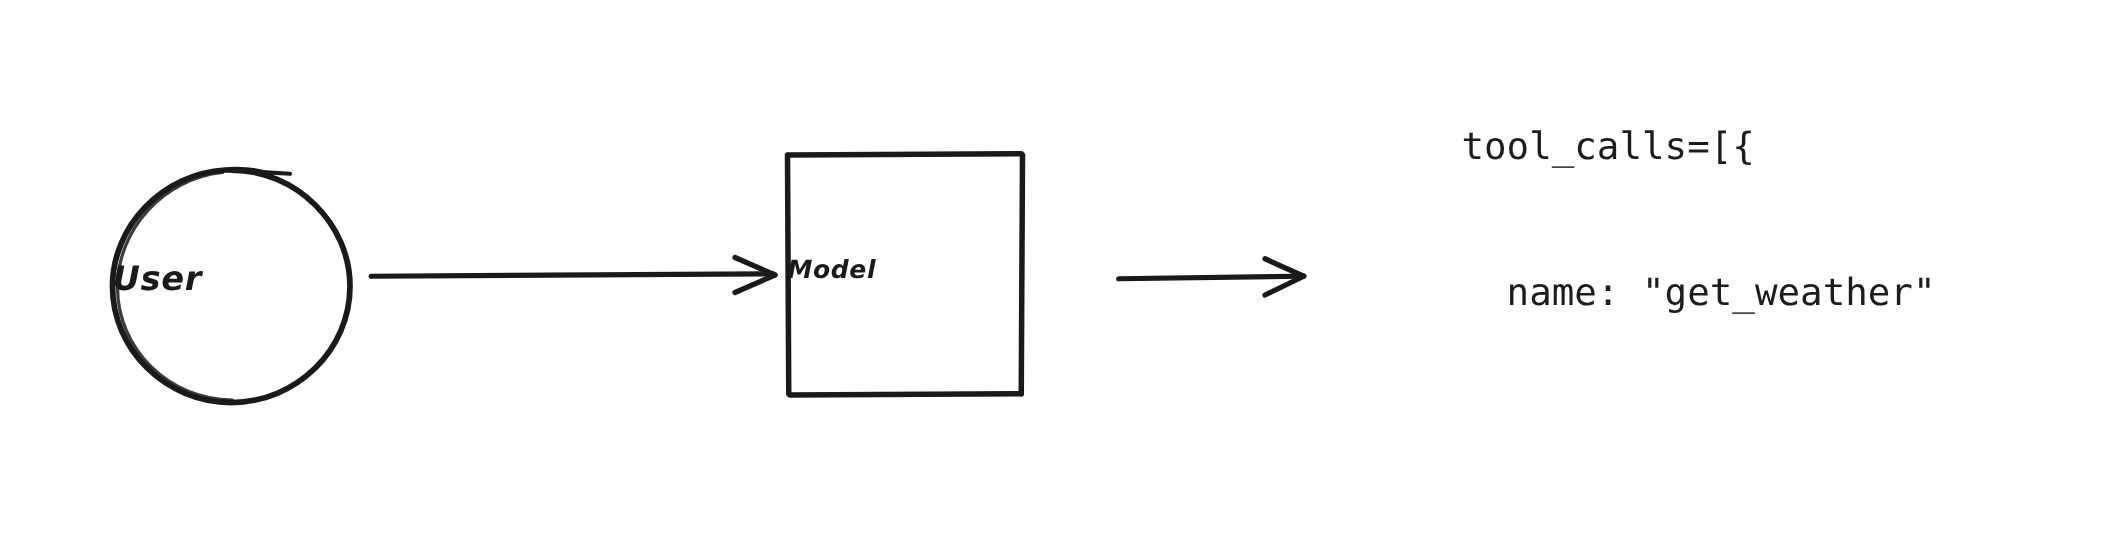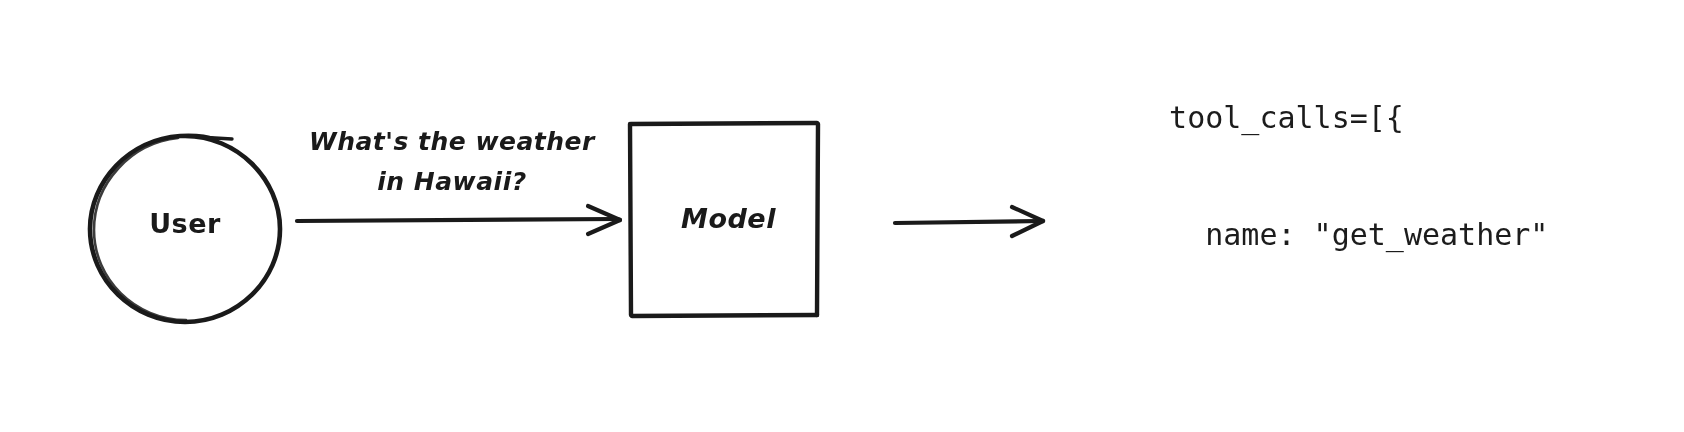--- a/index.html
+++ b/index.html
@@ -34,30 +34,30 @@
     font-weight: 600;
     letter-spacing: 0.5px;
     white-space: nowrap;
     transform-origin: center center;
   }
 
   #user-label {
     left: 90px;
     top: 208px;
     width: 190px;
-    text-align: center;
+    text-align: left;
     font-size: 27px;
+    font-style: italic;
   }
 
   #model-label {
     left: 630px;
     top: 203px;
     width: 197px;
-    text-align: center;
-    font-size: 27px;
+    font-size: 20px;
     font-style: italic;
   }
 
   #edge-label {
     left: 282px;
     top: 122px;
     width: 340px;
     text-align: center;
     font-size: 25px;
     font-style: italic;
@@ -120,24 +120,20 @@
       <path d="M 895 223 L 1041 221" fill="none" stroke="#1a1a1a" stroke-width="4.2" stroke-linecap="round"></path>
       <path d="M 1012 207 L 1043 221" fill="none" stroke="#1a1a1a" stroke-width="4.2" stroke-linecap="round"></path>
       <path d="M 1012 236 L 1043 221" fill="none" stroke="#1a1a1a" stroke-width="4.2" stroke-linecap="round"></path>
     </g>
   </svg>
 
   <div class="hand" id="user-label">User</div>
 
   <div class="hand" id="model-label">Model</div>
 
-  <div class="hand" id="edge-label">
-    <span class="l1">What's the weather</span>
-    <span class="l2">in Hawaii?</span>
-  </div>
 
   <div id="code-block">
     <span class="codeline">  tool_calls=[{</span>
     <span class="codeline">    name: "get_weather"</span>
     
     
     
     
     
     

